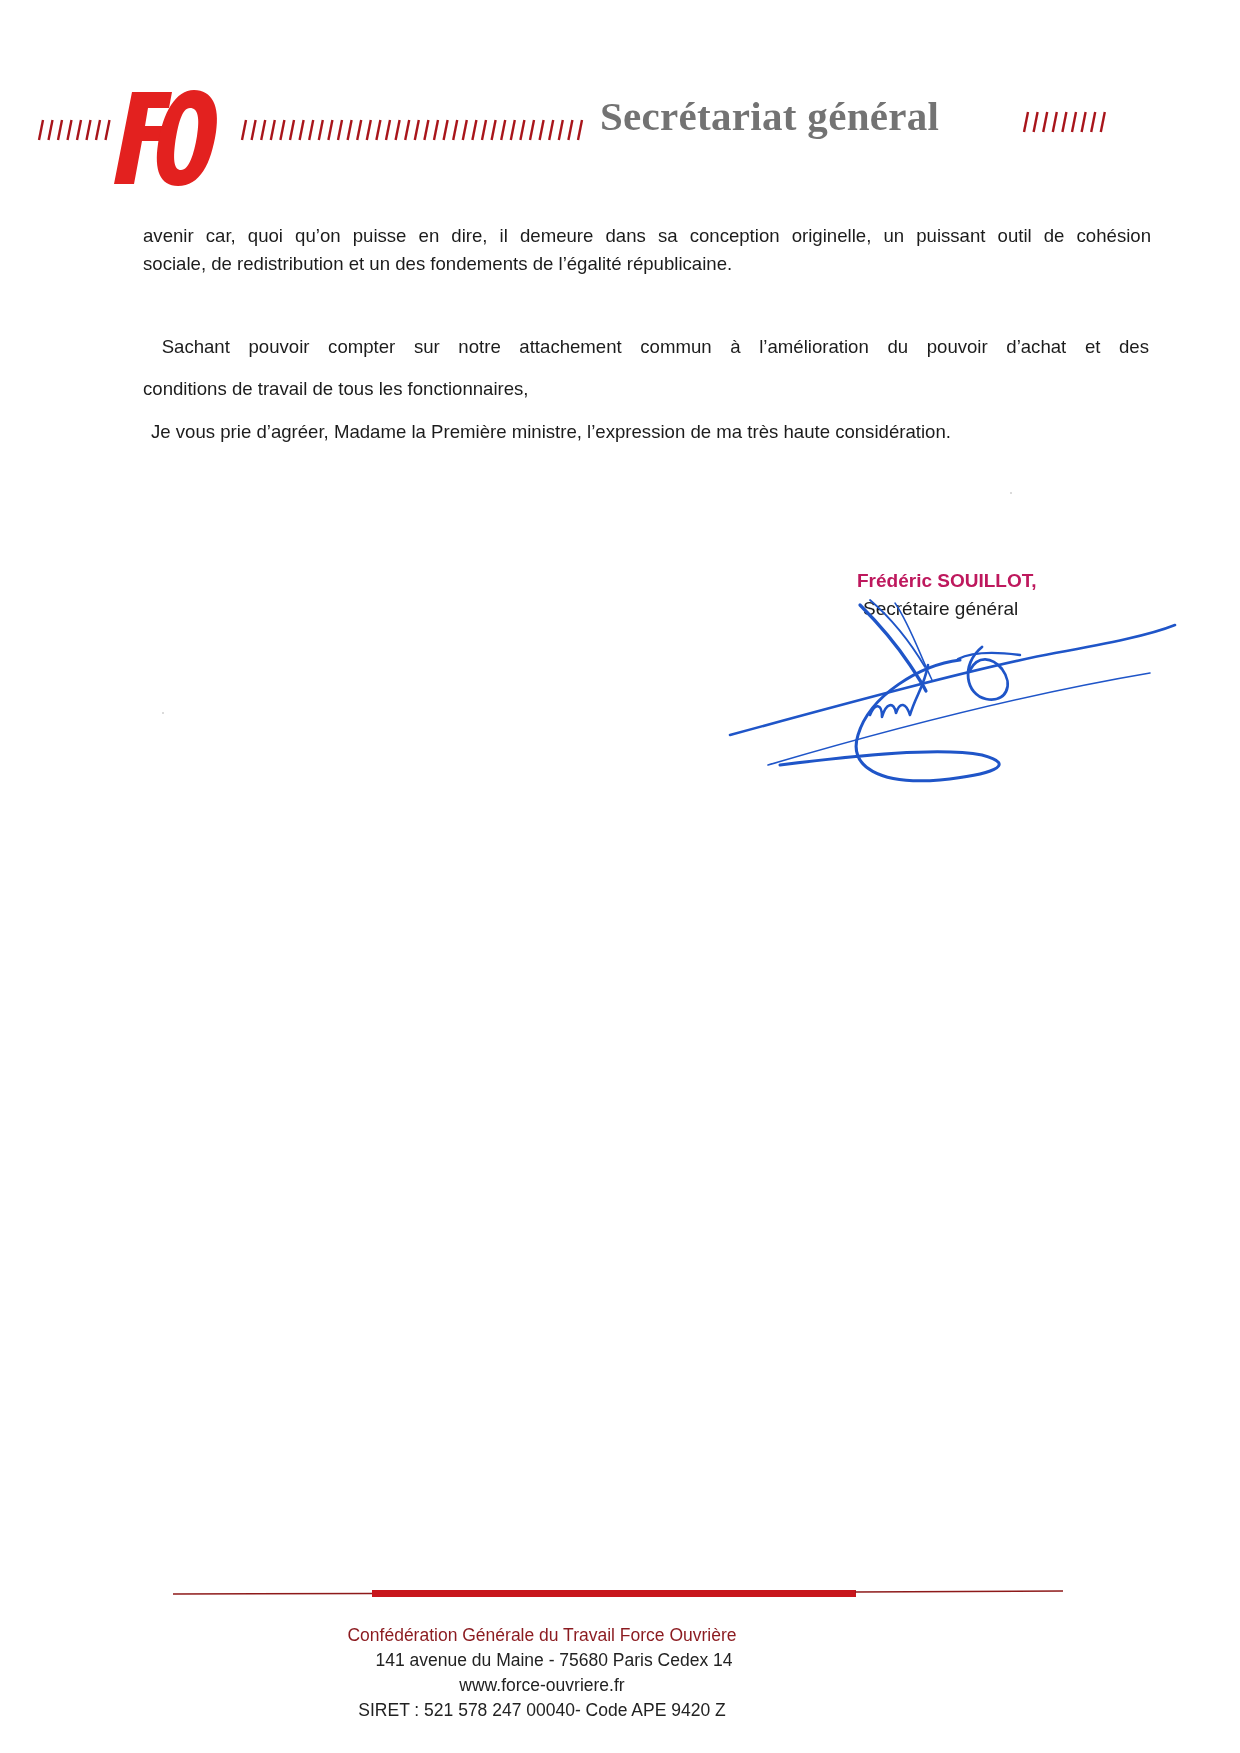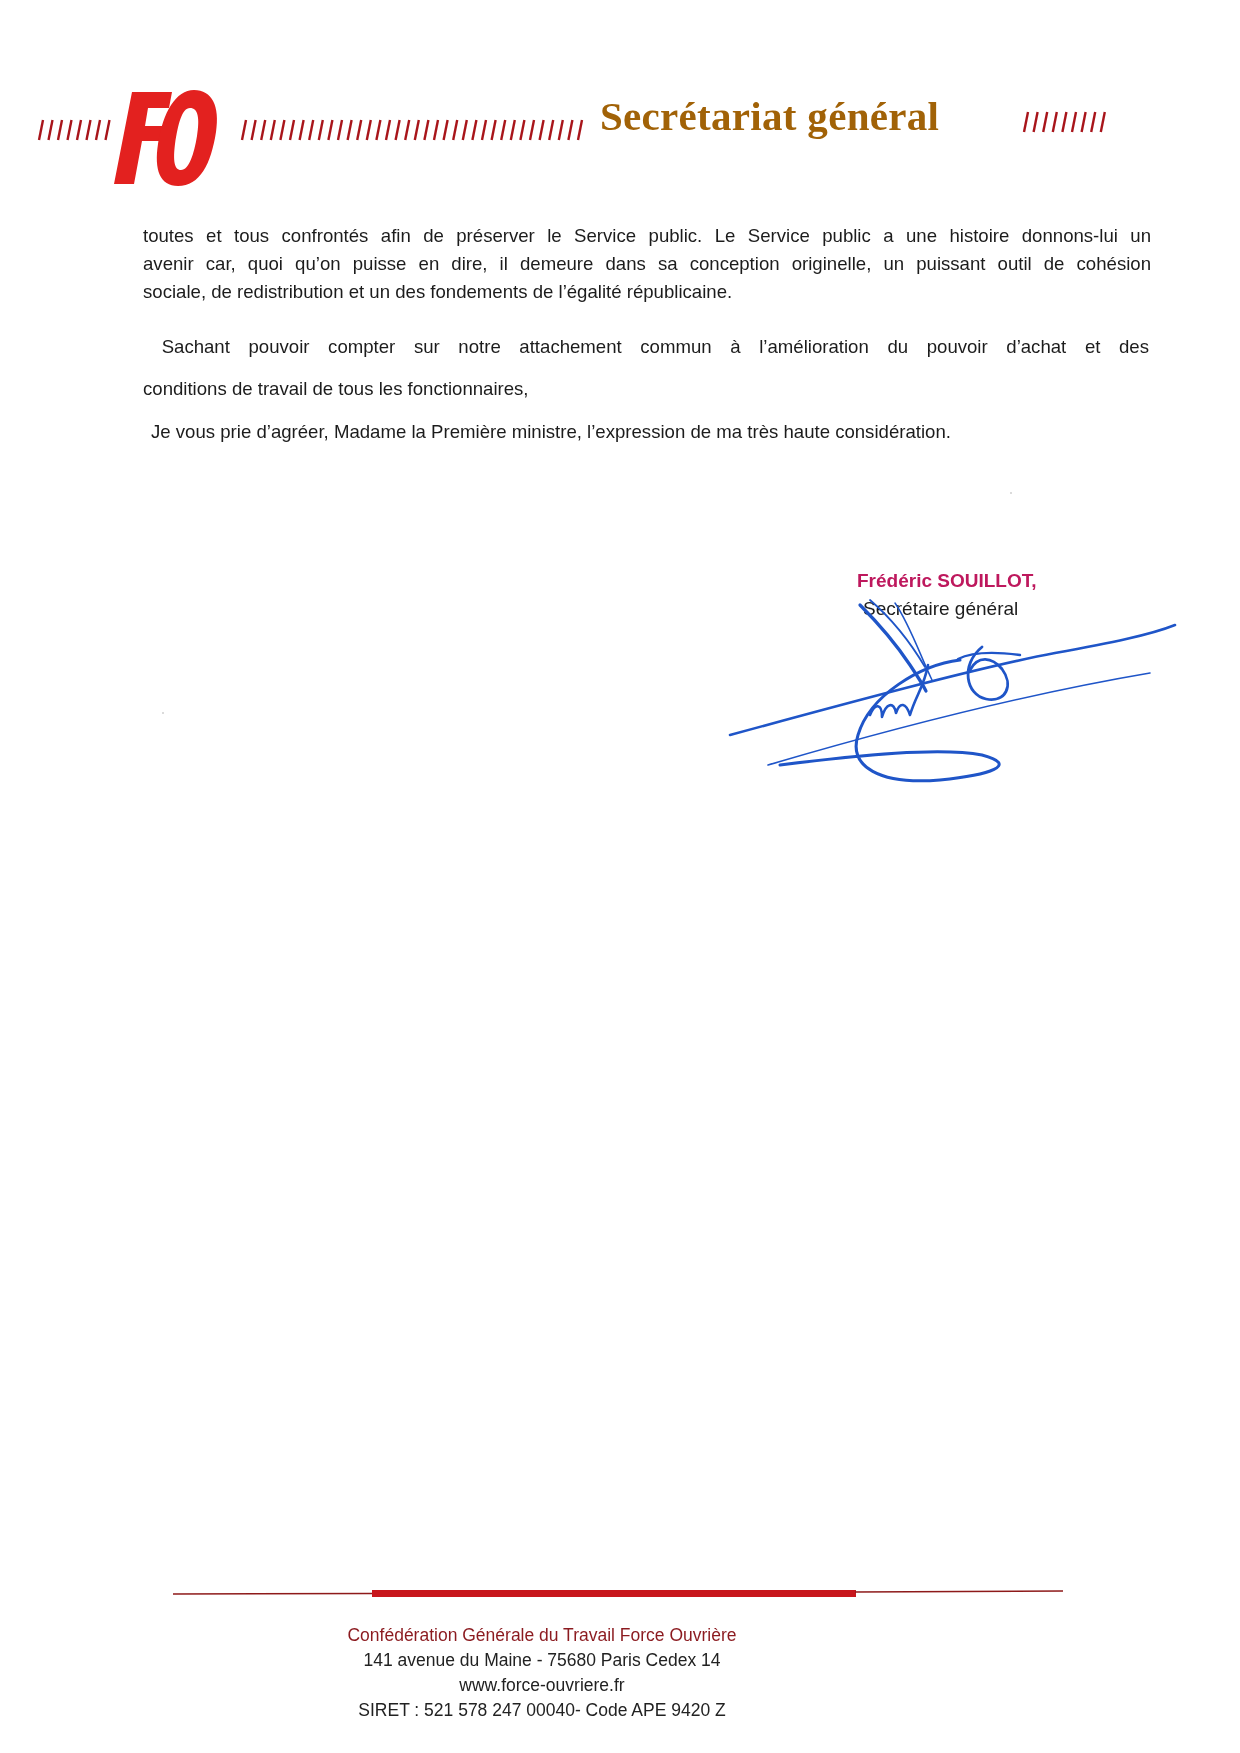--- a/index.html
+++ b/index.html
@@ -1,35 +1,35 @@
 <!DOCTYPE html>
 <html><head>
 <meta charset="utf-8">
 <style>
   html, body { margin: 0; padding: 0; background: #ffffff; }
   body { width: 1240px; height: 1753px; position: relative; overflow: hidden;
          font-family: "Liberation Sans", sans-serif; color: #1a1a1a; }
   .hatch-svg { position: absolute; }
   #logo { position: absolute; left: 108px; top: 86px; width: 116px; height: 102px; }
   #title { position: absolute; left: 600px; top: 92px; font-family: "Liberation Serif", serif;
-           font-weight: bold; font-size: 41px; color: #a16207; letter-spacing: 0.3px; line-height: 48px; white-space: nowrap; }
+           font-weight: bold; font-size: 41px; color: #737373; letter-spacing: 0.3px; line-height: 48px; white-space: nowrap; }
   .body-text { position: absolute; left: 143px; width: 1008px; font-size: 18.6px; line-height: 28px;
                text-align: justify; color: #1c1c1c; font-family: "Liberation Sans Narrow", "Liberation Sans", sans-serif; }
   .para1 { top: 222px; }
   .para2 { top: 333px; width: 1008px; }
   .para3 { top: 418px; margin-left: 8px; }
   .line { display: block; white-space: nowrap; }
   .justify-line { display: block; text-align: justify; text-align-last: justify; }
   #sig-name { position: absolute; left: 857px; top: 570px; font-weight: bold; font-size: 19px; color: #be185d; white-space: nowrap; }
   #sig-role { position: absolute; left: 863px; top: 598px; font-size: 19px; color: #1c1c1c; white-space: nowrap; }
   #signature { position: absolute; left: 720px; top: 595px; width: 470px; height: 190px; }
   #footer-rule { position: absolute; left: 173px; top: 1585px; width: 890px; height: 16px; }
   .footer { position: absolute; left: 0; width: 1084px; text-align: center; font-size: 17.5px; line-height: 25px; color: #222; }
   #footer-org { top: 1623px; color: #8b1a1f; }
-  #footer-addr { top: 1648px; }
+  #footer-addr { top: 1648px; margin-left: 12px; }
   #footer-web { top: 1673px; }
   #footer-siret { top: 1698px; }
   .speck { position: absolute; width: 2px; height: 2px; background: #cfcfcf; border-radius: 1px; }
 </style>
 </head>
 <body>
 
 <div>
   <svg class="hatch-svg" style="left:35px; top:118px;" width="80" height="24" id="hatch-left">
       <line x1="8" y1="2" x2="4" y2="22" stroke="#a8141a" stroke-width="2.4"></line>
@@ -94,21 +94,20 @@
       <line x1="36.8" y1="2" x2="32.8" y2="22" stroke="#a8141a" stroke-width="2.4"></line>
       <line x1="46.4" y1="2" x2="42.4" y2="22" stroke="#a8141a" stroke-width="2.4"></line>
       <line x1="56" y1="2" x2="52" y2="22" stroke="#a8141a" stroke-width="2.4"></line>
       <line x1="65.6" y1="2" x2="61.599999999999994" y2="22" stroke="#a8141a" stroke-width="2.4"></line>
       <line x1="75.2" y1="2" x2="71.2" y2="22" stroke="#a8141a" stroke-width="2.4"></line>
       <line x1="84.8" y1="2" x2="80.8" y2="22" stroke="#a8141a" stroke-width="2.4"></line>
     </svg>
 </div>
 
 <div class="body-text para1">
-  <span class="justify-line">toutes et tous confrontés afin de préserver le Service public. Le Service public a une histoire donnons-lui un</span>
   <span class="justify-line">avenir car, quoi qu’on puisse en dire, il demeure dans sa conception originelle, un puissant outil de cohésion</span>
   <span class="line">sociale, de redistribution et un des fondements de l’égalité républicaine.</span>
 </div>
 
 <div class="body-text para2" style="width:1006px;">
   <span class="justify-line" style="white-space:pre-wrap;"> Sachant pouvoir compter sur notre attachement commun à l’amélioration du pouvoir d’achat et des</span>
   <span class="line" style="margin-top:14px;">conditions de travail de tous les fonctionnaires,</span>
 </div>
 
 <div class="body-text para3">

